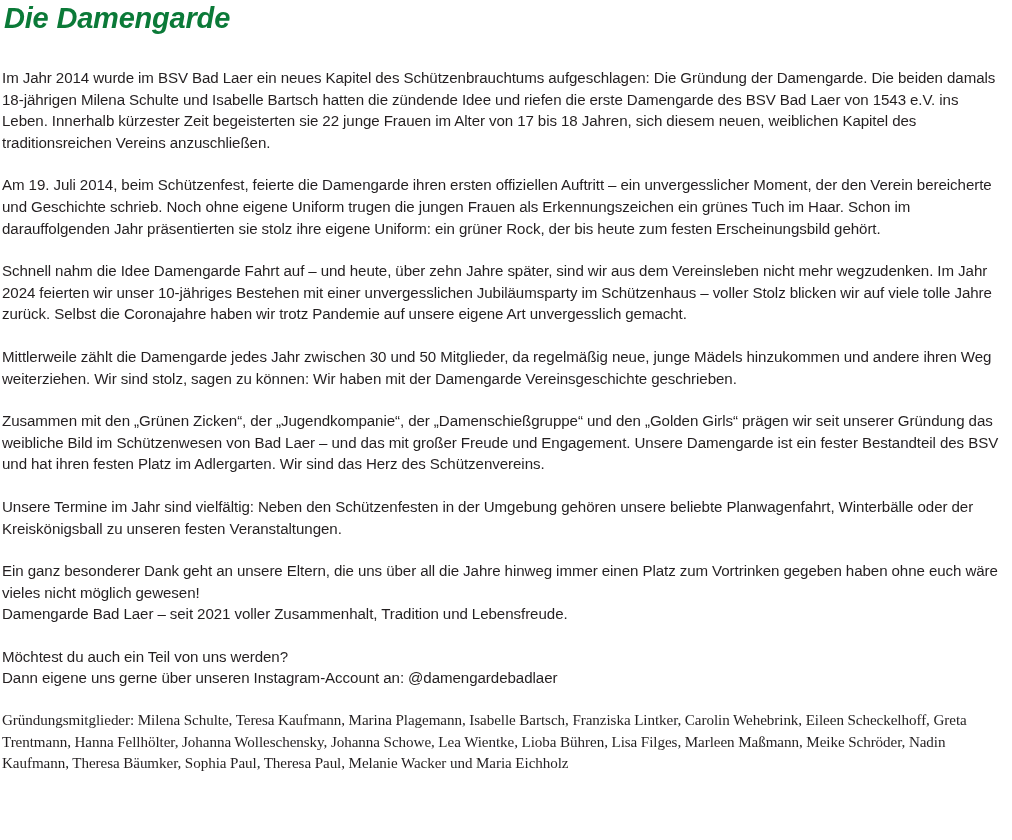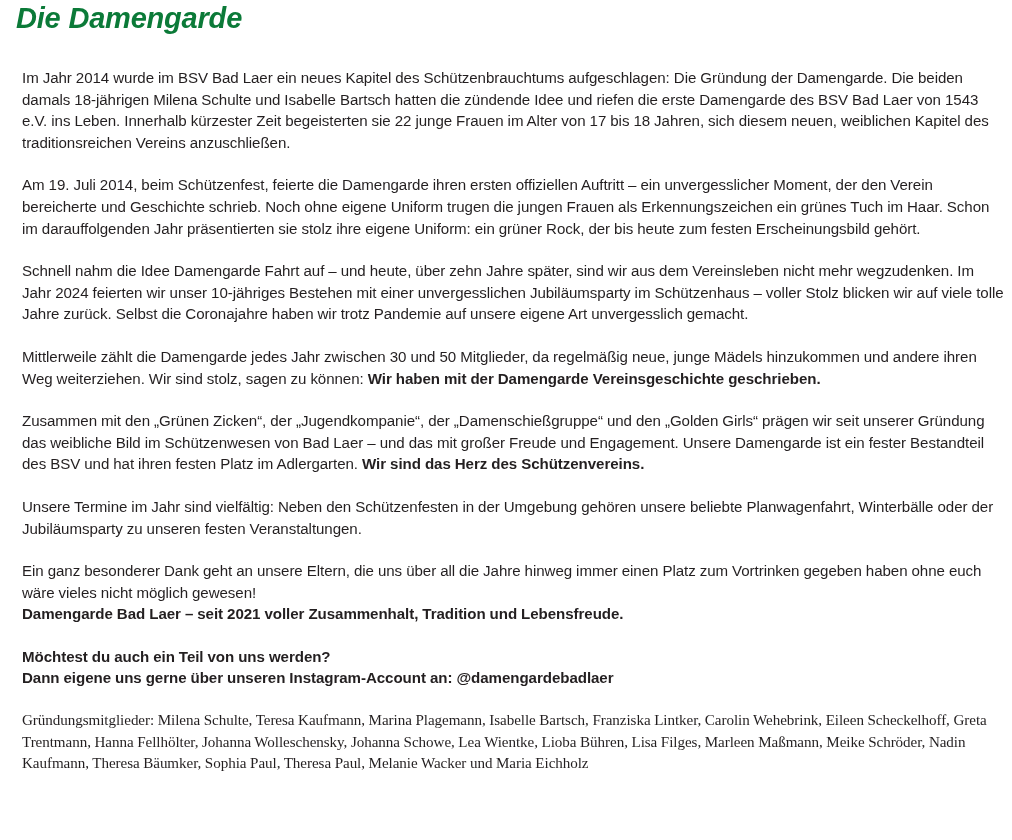--- a/index.html
+++ b/index.html
@@ -12,53 +12,53 @@
     width: 1012px;
     height: 840px;
     overflow: hidden;
     font-family: "Liberation Sans", "DejaVu Sans", sans-serif;
     color: #231f20;
   }
   .page {
     width: 1012px;
     height: 840px;
     box-sizing: border-box;
-    padding: 0 6px 0 14px;
+    padding: 0 6px 0 2px;
     position: relative;
   }
   .page-title {
     font-size: 29px;
     font-weight: bold;
     font-style: italic;
     color: #0b7a38;
     letter-spacing: -0.2px;
     line-height: 1;
     margin: 0;
     padding-top: 4px;
     padding-left: 2px;
     white-space: nowrap;
   }
   .body-block {
     margin-top: 34px;
   }
   p.para {
     font-size: 15.1px;
     line-height: 21.6px;
-    margin: 0 0 21px 8px;
+    margin: 0 0 21px 0;
     padding: 0;
     color: #231f20;
     letter-spacing: -0.06px;
     word-spacing: -0.1px;
   }
   p.para:last-child {
     margin-bottom: 0;
     font-family: Liberation Serif, serif;
   }
   .b {
-    font-weight: bold;
+    font-weight: normal;
   }
 </style>
 </head>
 <body>
 
 <div class="page">
 
   <h1 class="page-title">Die Damengarde</h1>
 
   <div class="body-block">
@@ -70,21 +70,21 @@
     <p class="para">Schnell nahm die Idee Damengarde Fahrt auf – und heute, über zehn Jahre später, sind wir aus dem Vereinsleben nicht mehr wegzudenken. Im Jahr 2024 feierten wir unser 10-jähriges Bestehen mit einer unvergesslichen Jubiläumsparty im Schützenhaus – voller Stolz blicken wir auf viele tolle Jahre zurück. Selbst die Coronajahre haben wir trotz Pandemie auf unsere eigene Art unvergesslich gemacht.</p>
 
     <p class="para">
       <span>Mittlerweile zählt die Damengarde jedes Jahr zwischen 30 und 50 Mitglieder, da regelmäßig neue, junge Mädels hinzukommen und andere ihren Weg weiterziehen. Wir sind stolz, sagen zu können: </span><span class="b">Wir haben mit der Damengarde Vereinsgeschichte geschrieben.</span>
     </p>
 
     <p class="para">
       <span>Zusammen mit den „Grünen Zicken“, der „Jugendkompanie“, der „Damenschießgruppe“ und den „Golden Girls“ prägen wir seit unserer Gründung das weibliche Bild im Schützenwesen von Bad Laer – und das mit großer Freude und Engagement. Unsere Damengarde ist ein fester Bestandteil des BSV und hat ihren festen Platz im Adlergarten. </span><span class="b">Wir sind das Herz des Schützenvereins.</span>
     </p>
 
-    <p class="para">Unsere Termine im Jahr sind vielfältig: Neben den Schützenfesten in der Umgebung gehören unsere beliebte Planwagenfahrt, Winterbälle oder der Jubiläumsparty zu unseren festen Veranstaltungen.</p>
+    <p class="para">Unsere Termine im Jahr sind vielfältig: Neben den Schützenfesten in der Umgebung gehören unsere beliebte Planwagenfahrt, Winterbälle oder der Kreiskönigsball zu unseren festen Veranstaltungen.</p>
 
     <p class="para">
       <span>Ein ganz besonderer Dank geht an unsere Eltern, die uns über all die Jahre hinweg immer einen Platz zum Vortrinken gegeben haben ohne euch wäre vieles nicht möglich gewesen!</span><br>
       <span class="b">Damengarde Bad Laer – seit 2021 voller Zusammenhalt, Tradition und Lebensfreude.</span>
     </p>
 
     <p class="para">
       <span class="b">Möchtest du auch ein Teil von uns werden?</span><br>
       <span class="b">Dann eigene uns gerne über unseren Instagram-Account an: @damengardebadlaer</span>
     </p>

